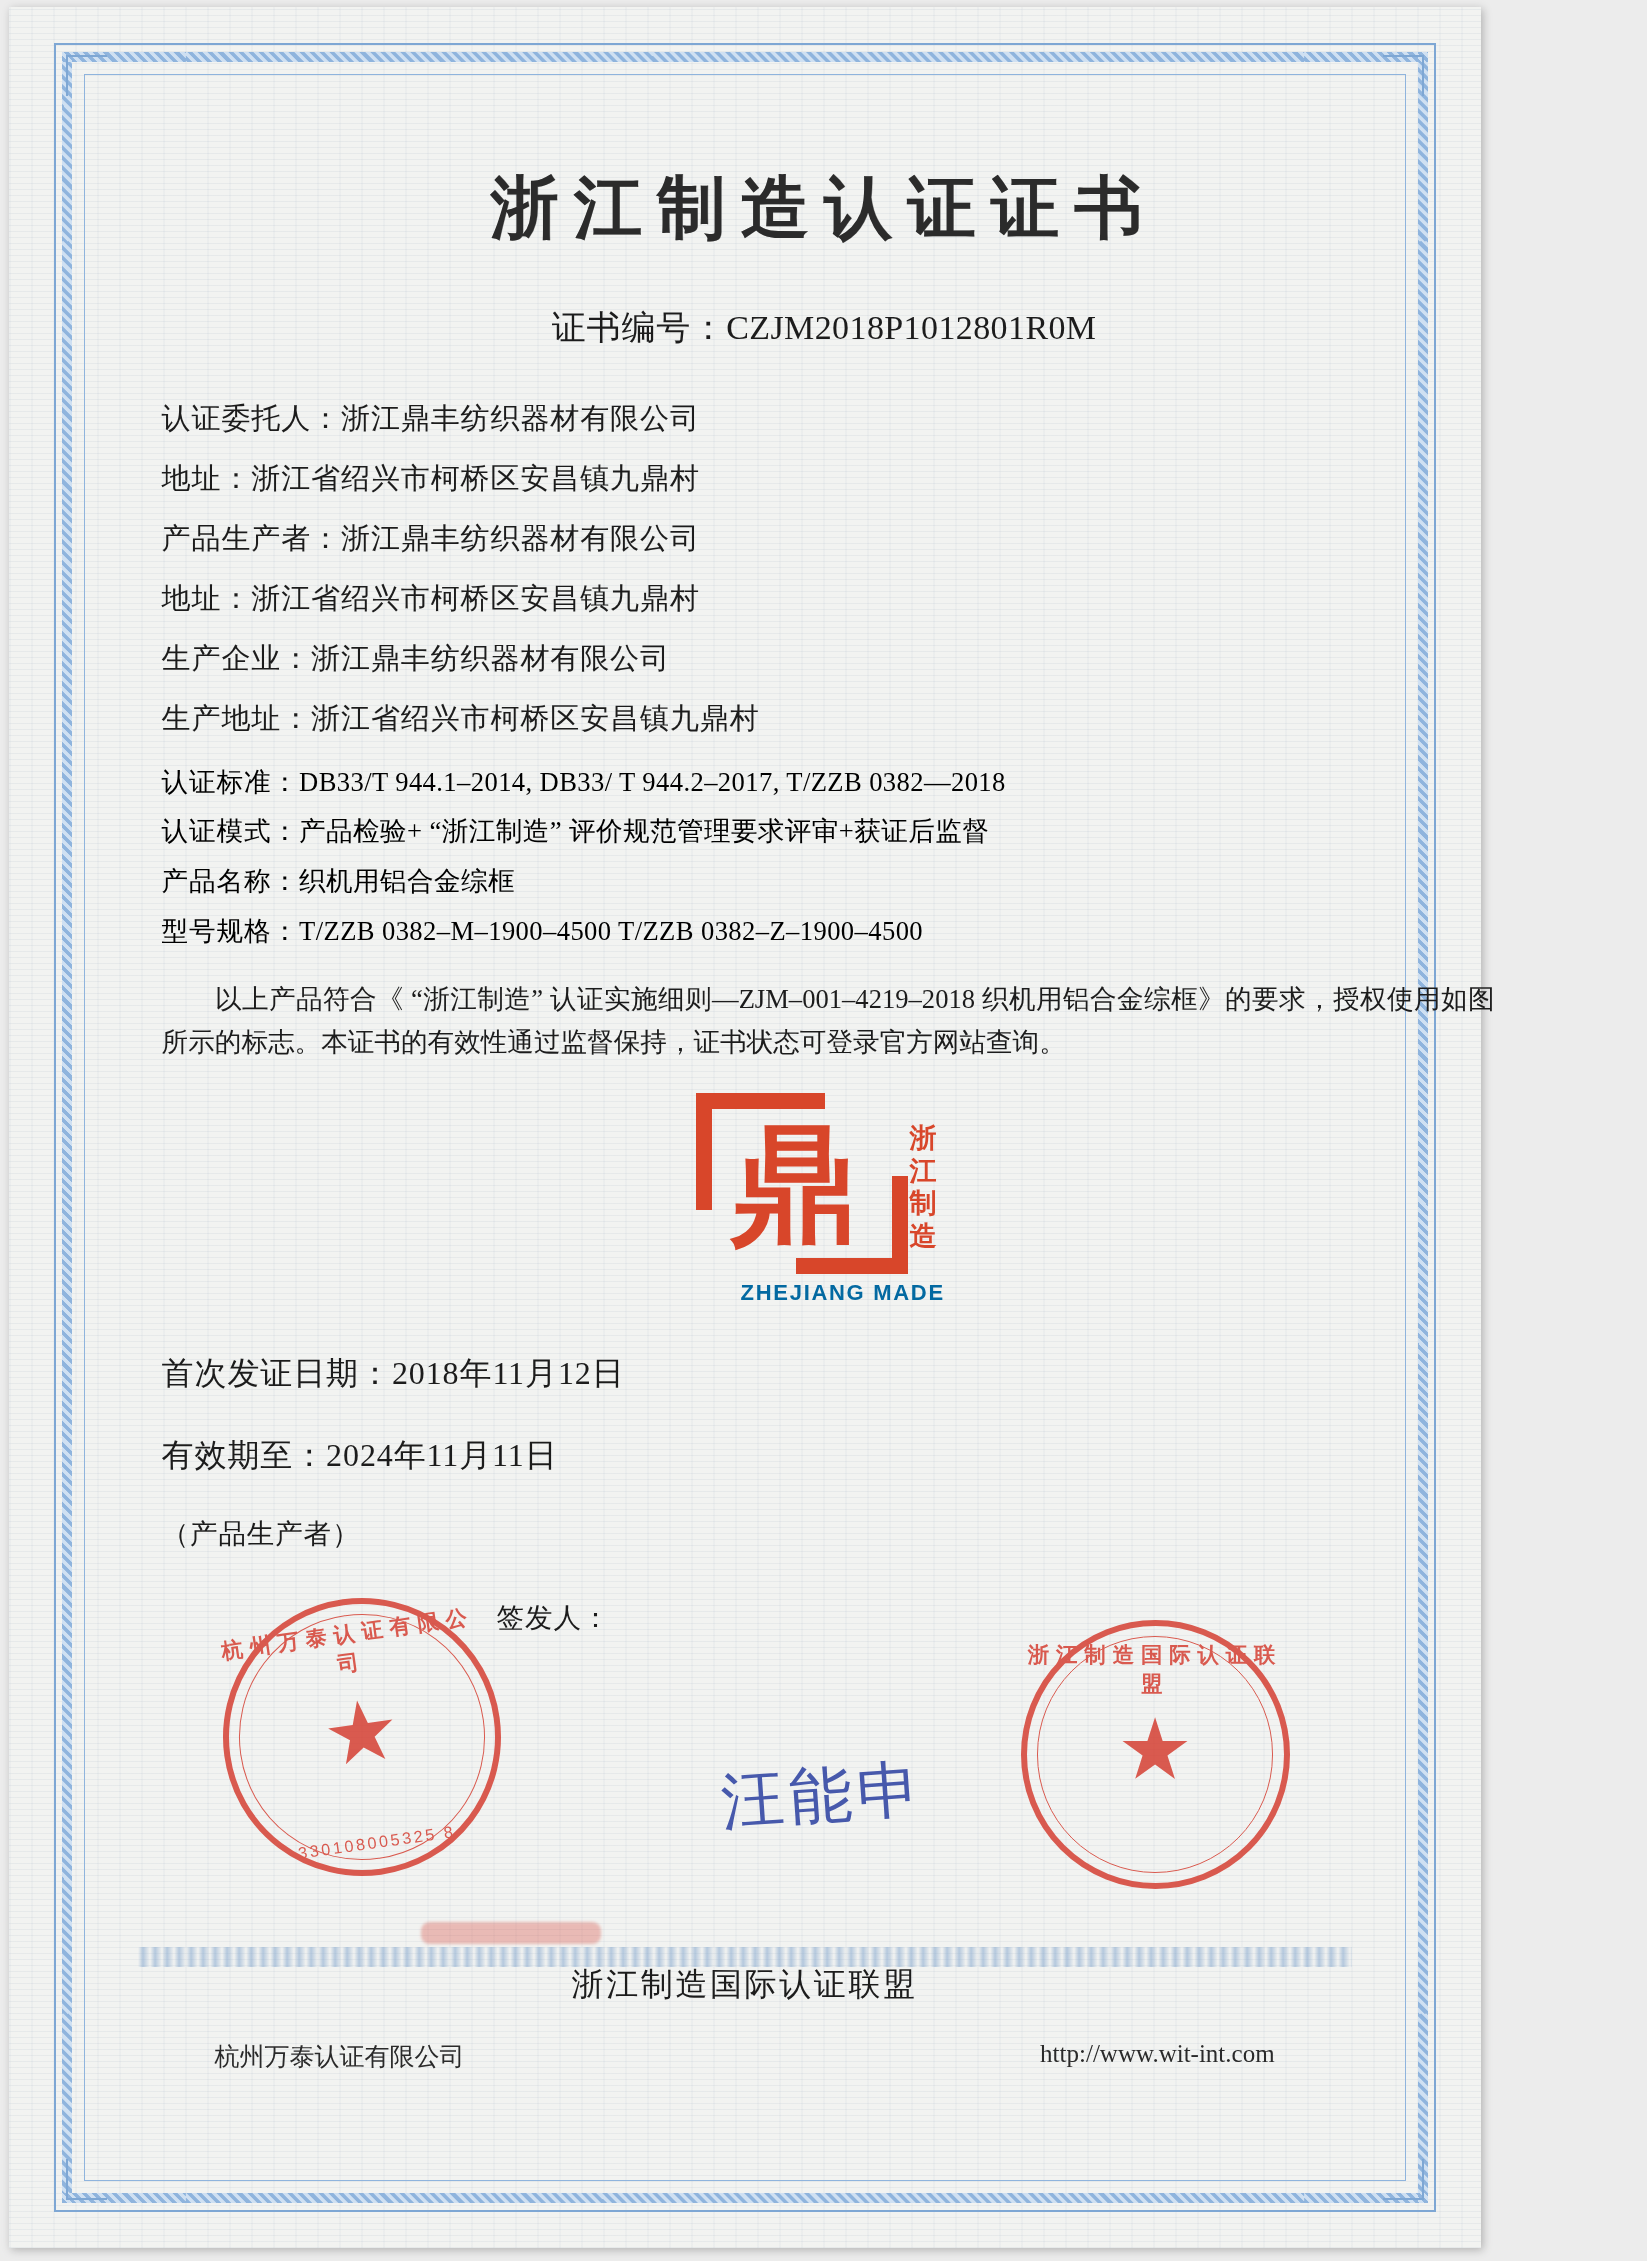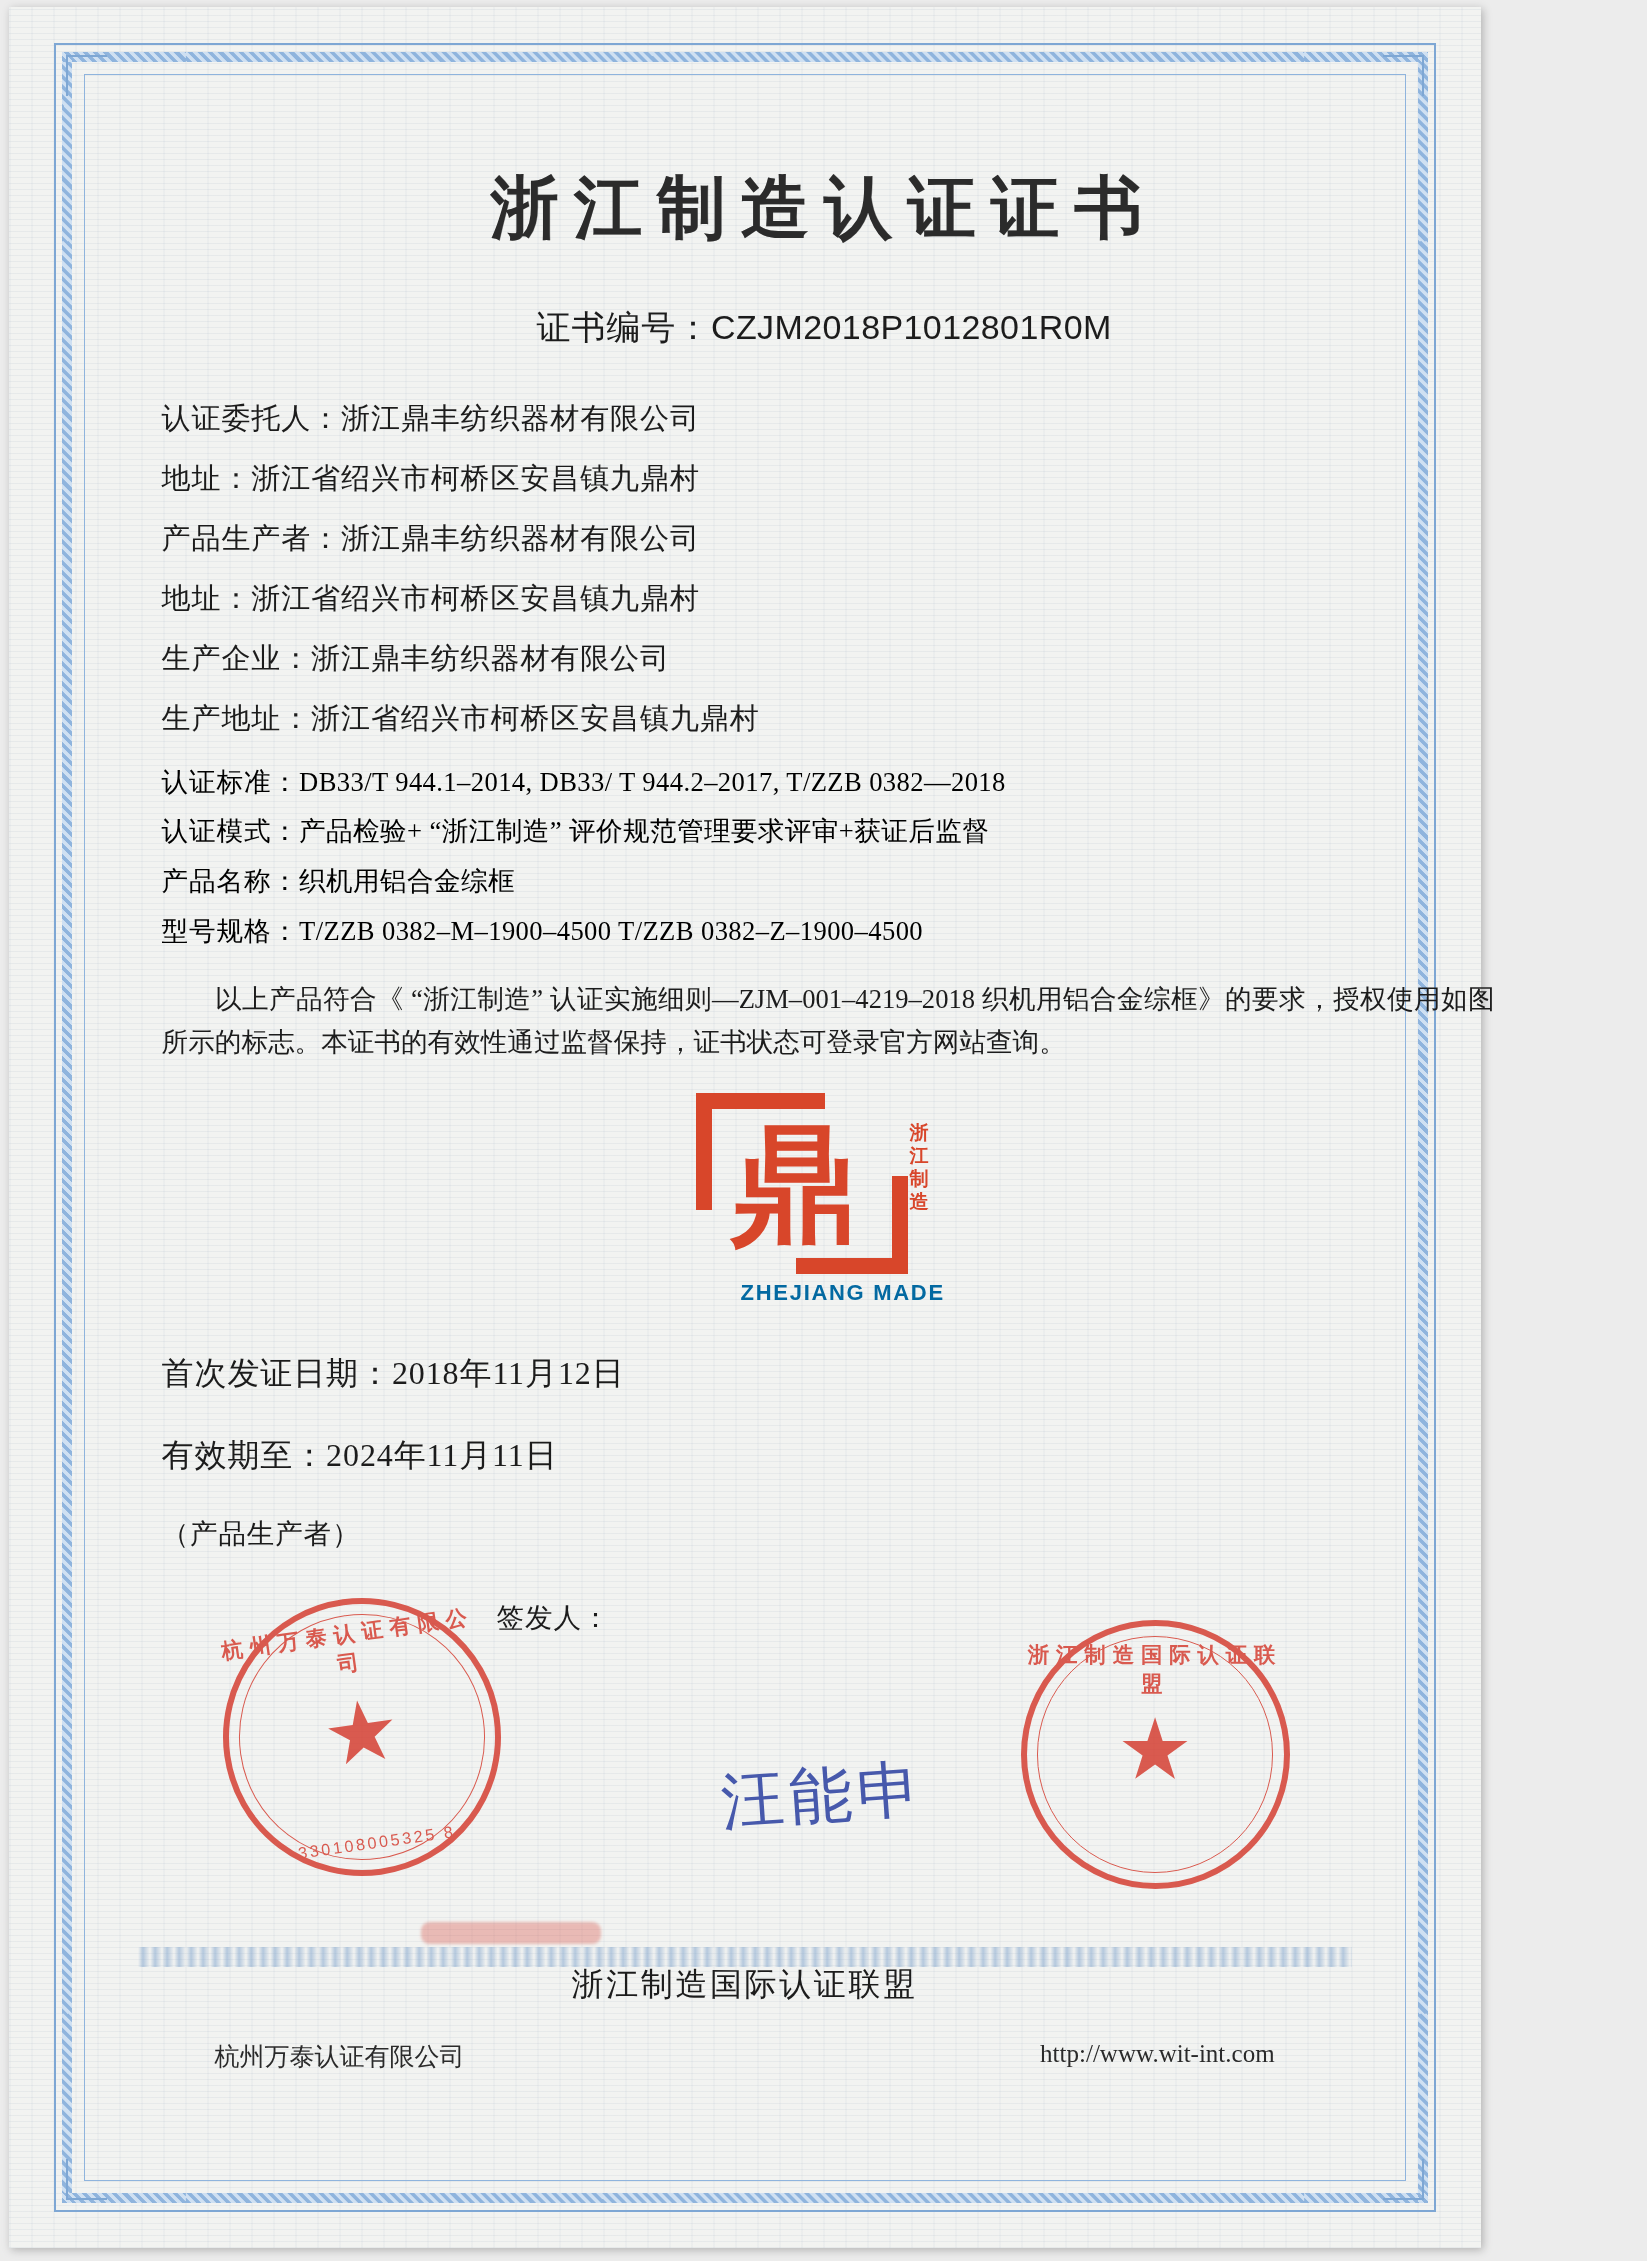--- a/index.html
+++ b/index.html
@@ -119,21 +119,21 @@
   }
 
   .cert-number {
     text-align: center;
     font-size: 34px;
     color: #1c1c1c;
     margin-top: 51px;
     letter-spacing: 0.9px;
   }
   .cert-number .num {
-    font-family: Liberation Sans, sans-serif;
+    font-family: Liberation Serif, serif;
     letter-spacing: 0.4px;
     text-align: right;
   }
 
   .party-block {
     margin-top: 53px;
     padding-left: 41px;
   }
   .party-row {
     font-size: 29px;
@@ -200,21 +200,21 @@
     font-size: 127px;
     line-height: 144px;
     text-align: center;
   }
   .mark .side-text {
     position: absolute;
     right: 5.1px;
     top: 29px;
     width: 38px;
     color: #d8462a;
-    font-size: 19px;
+    font-size: 27px;
     line-height: 1.2;
     font-weight: bold;
     letter-spacing: 0.9px;
   }
   .mark .en-text {
     position: absolute;
     left: 45px;
     bottom: 1.7px;
     color: #0369a1;
     font-family: "Liberation Sans", sans-serif;

